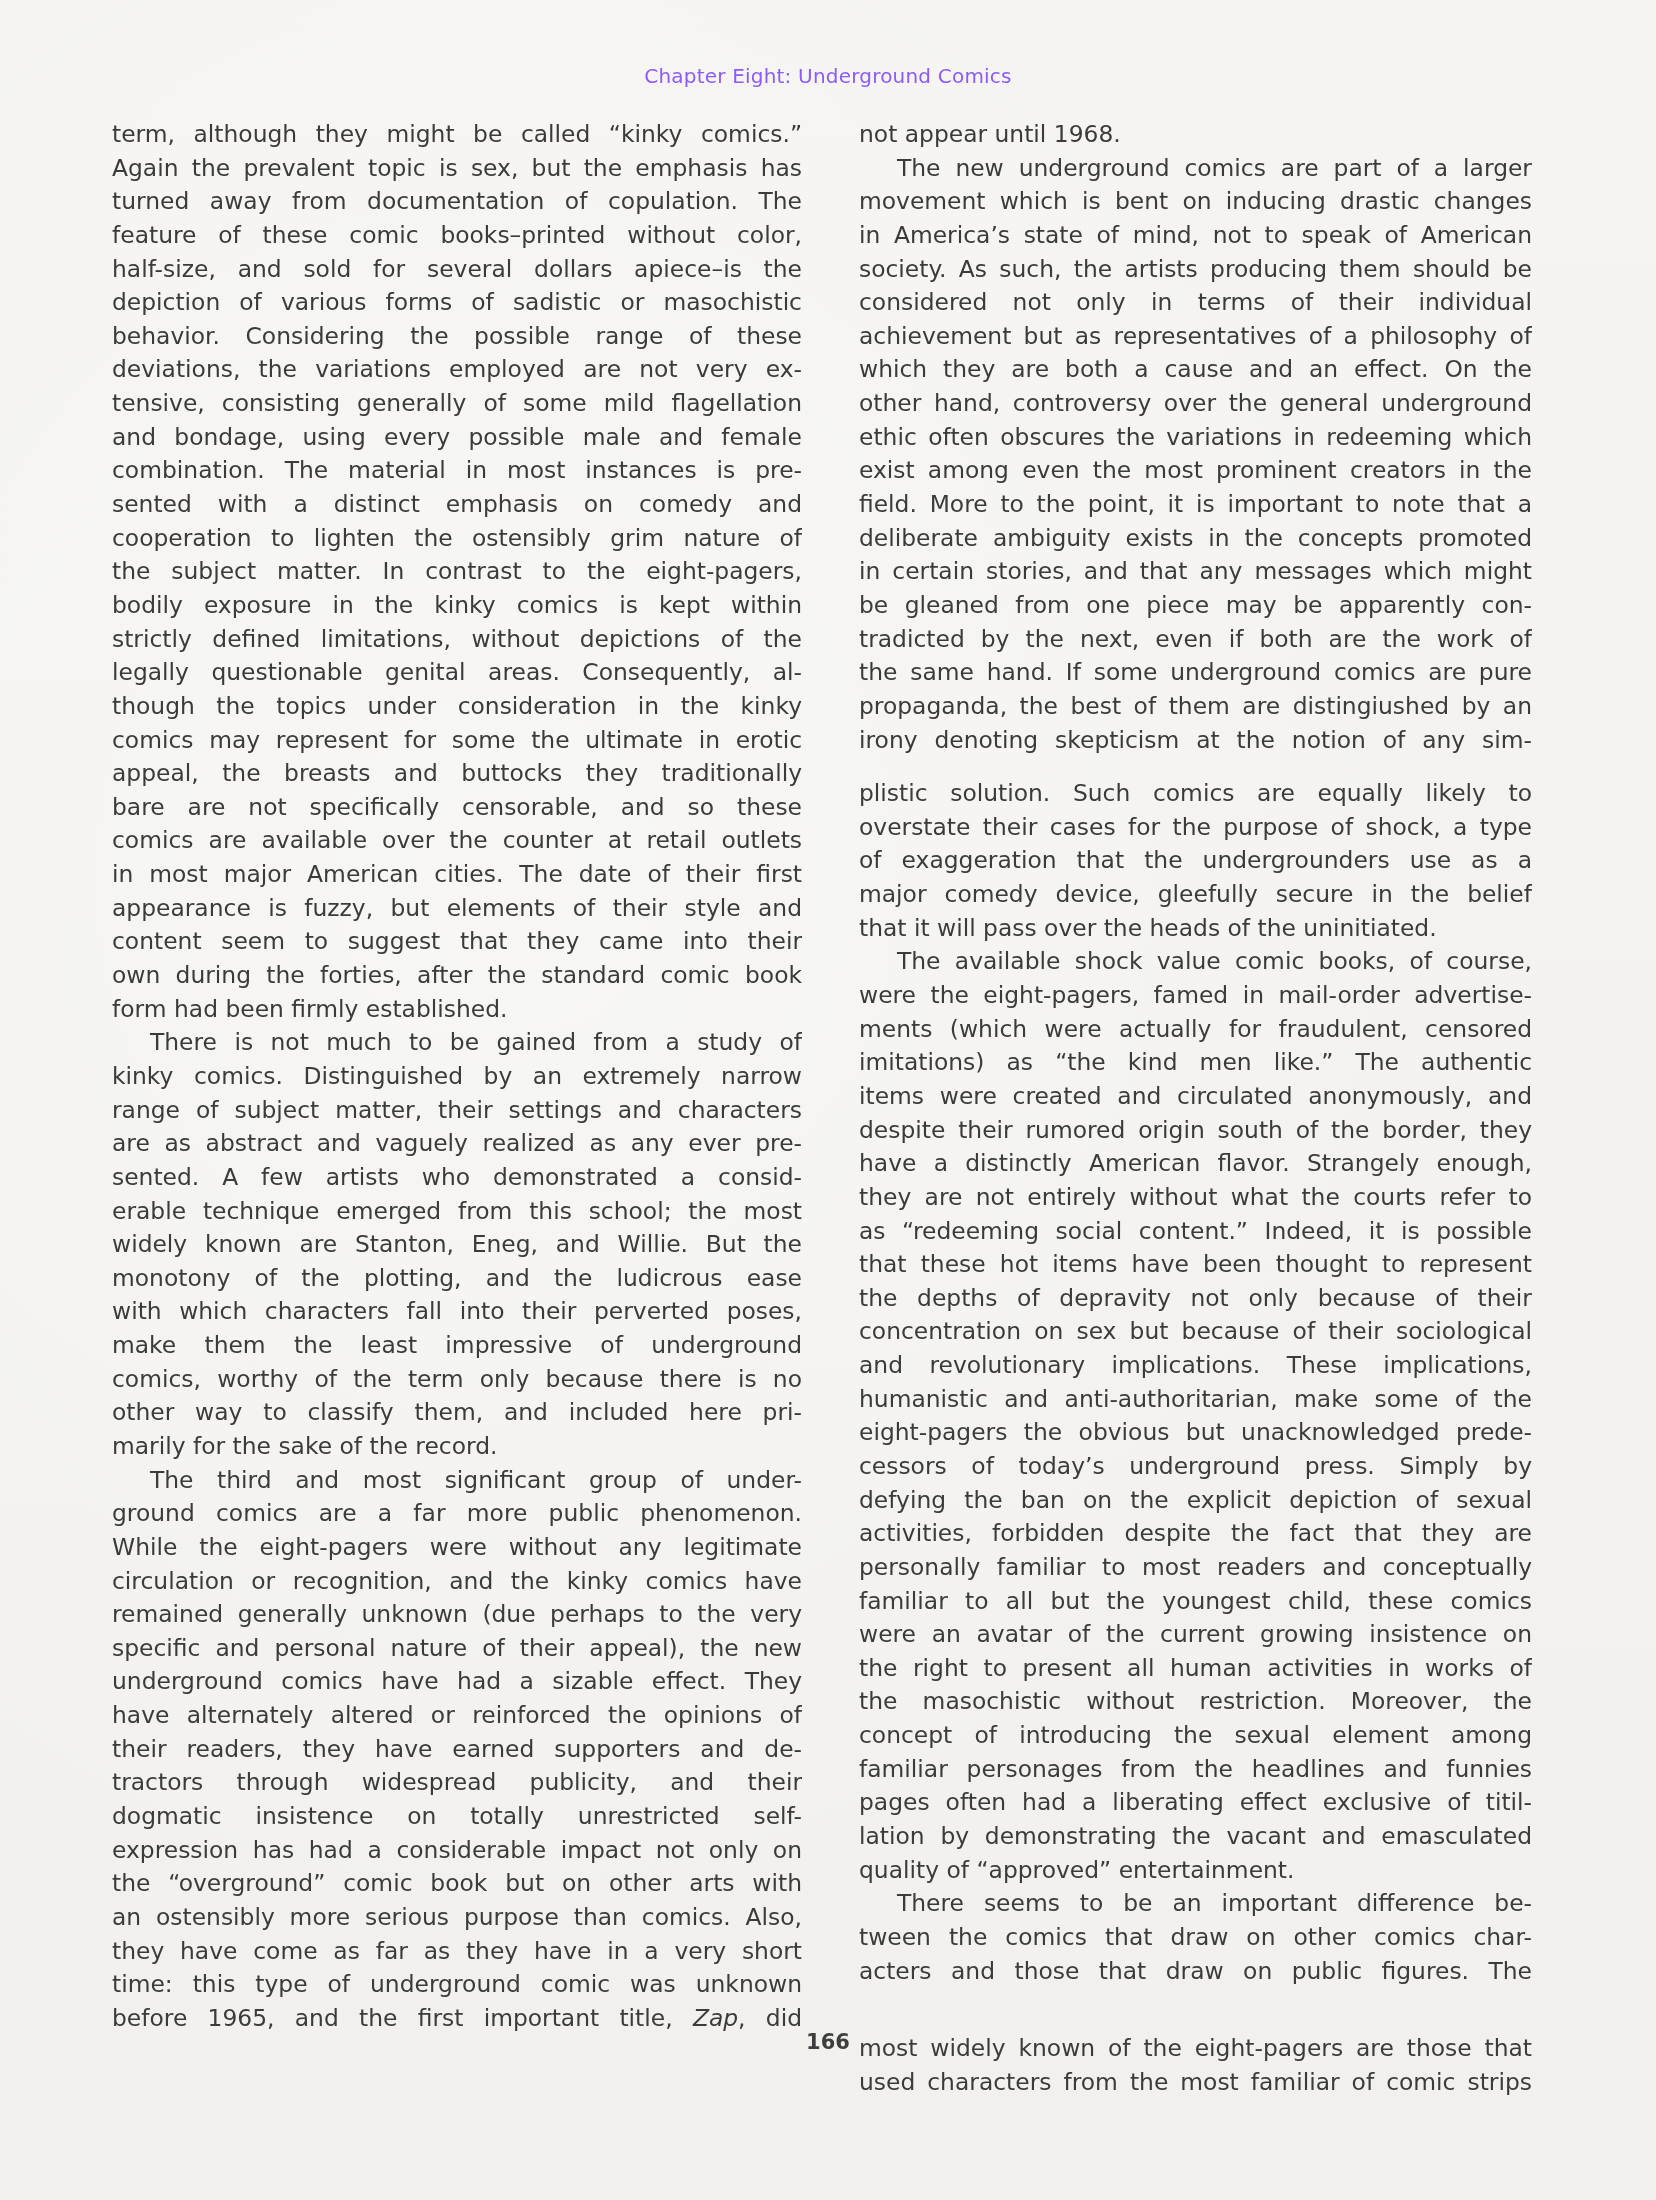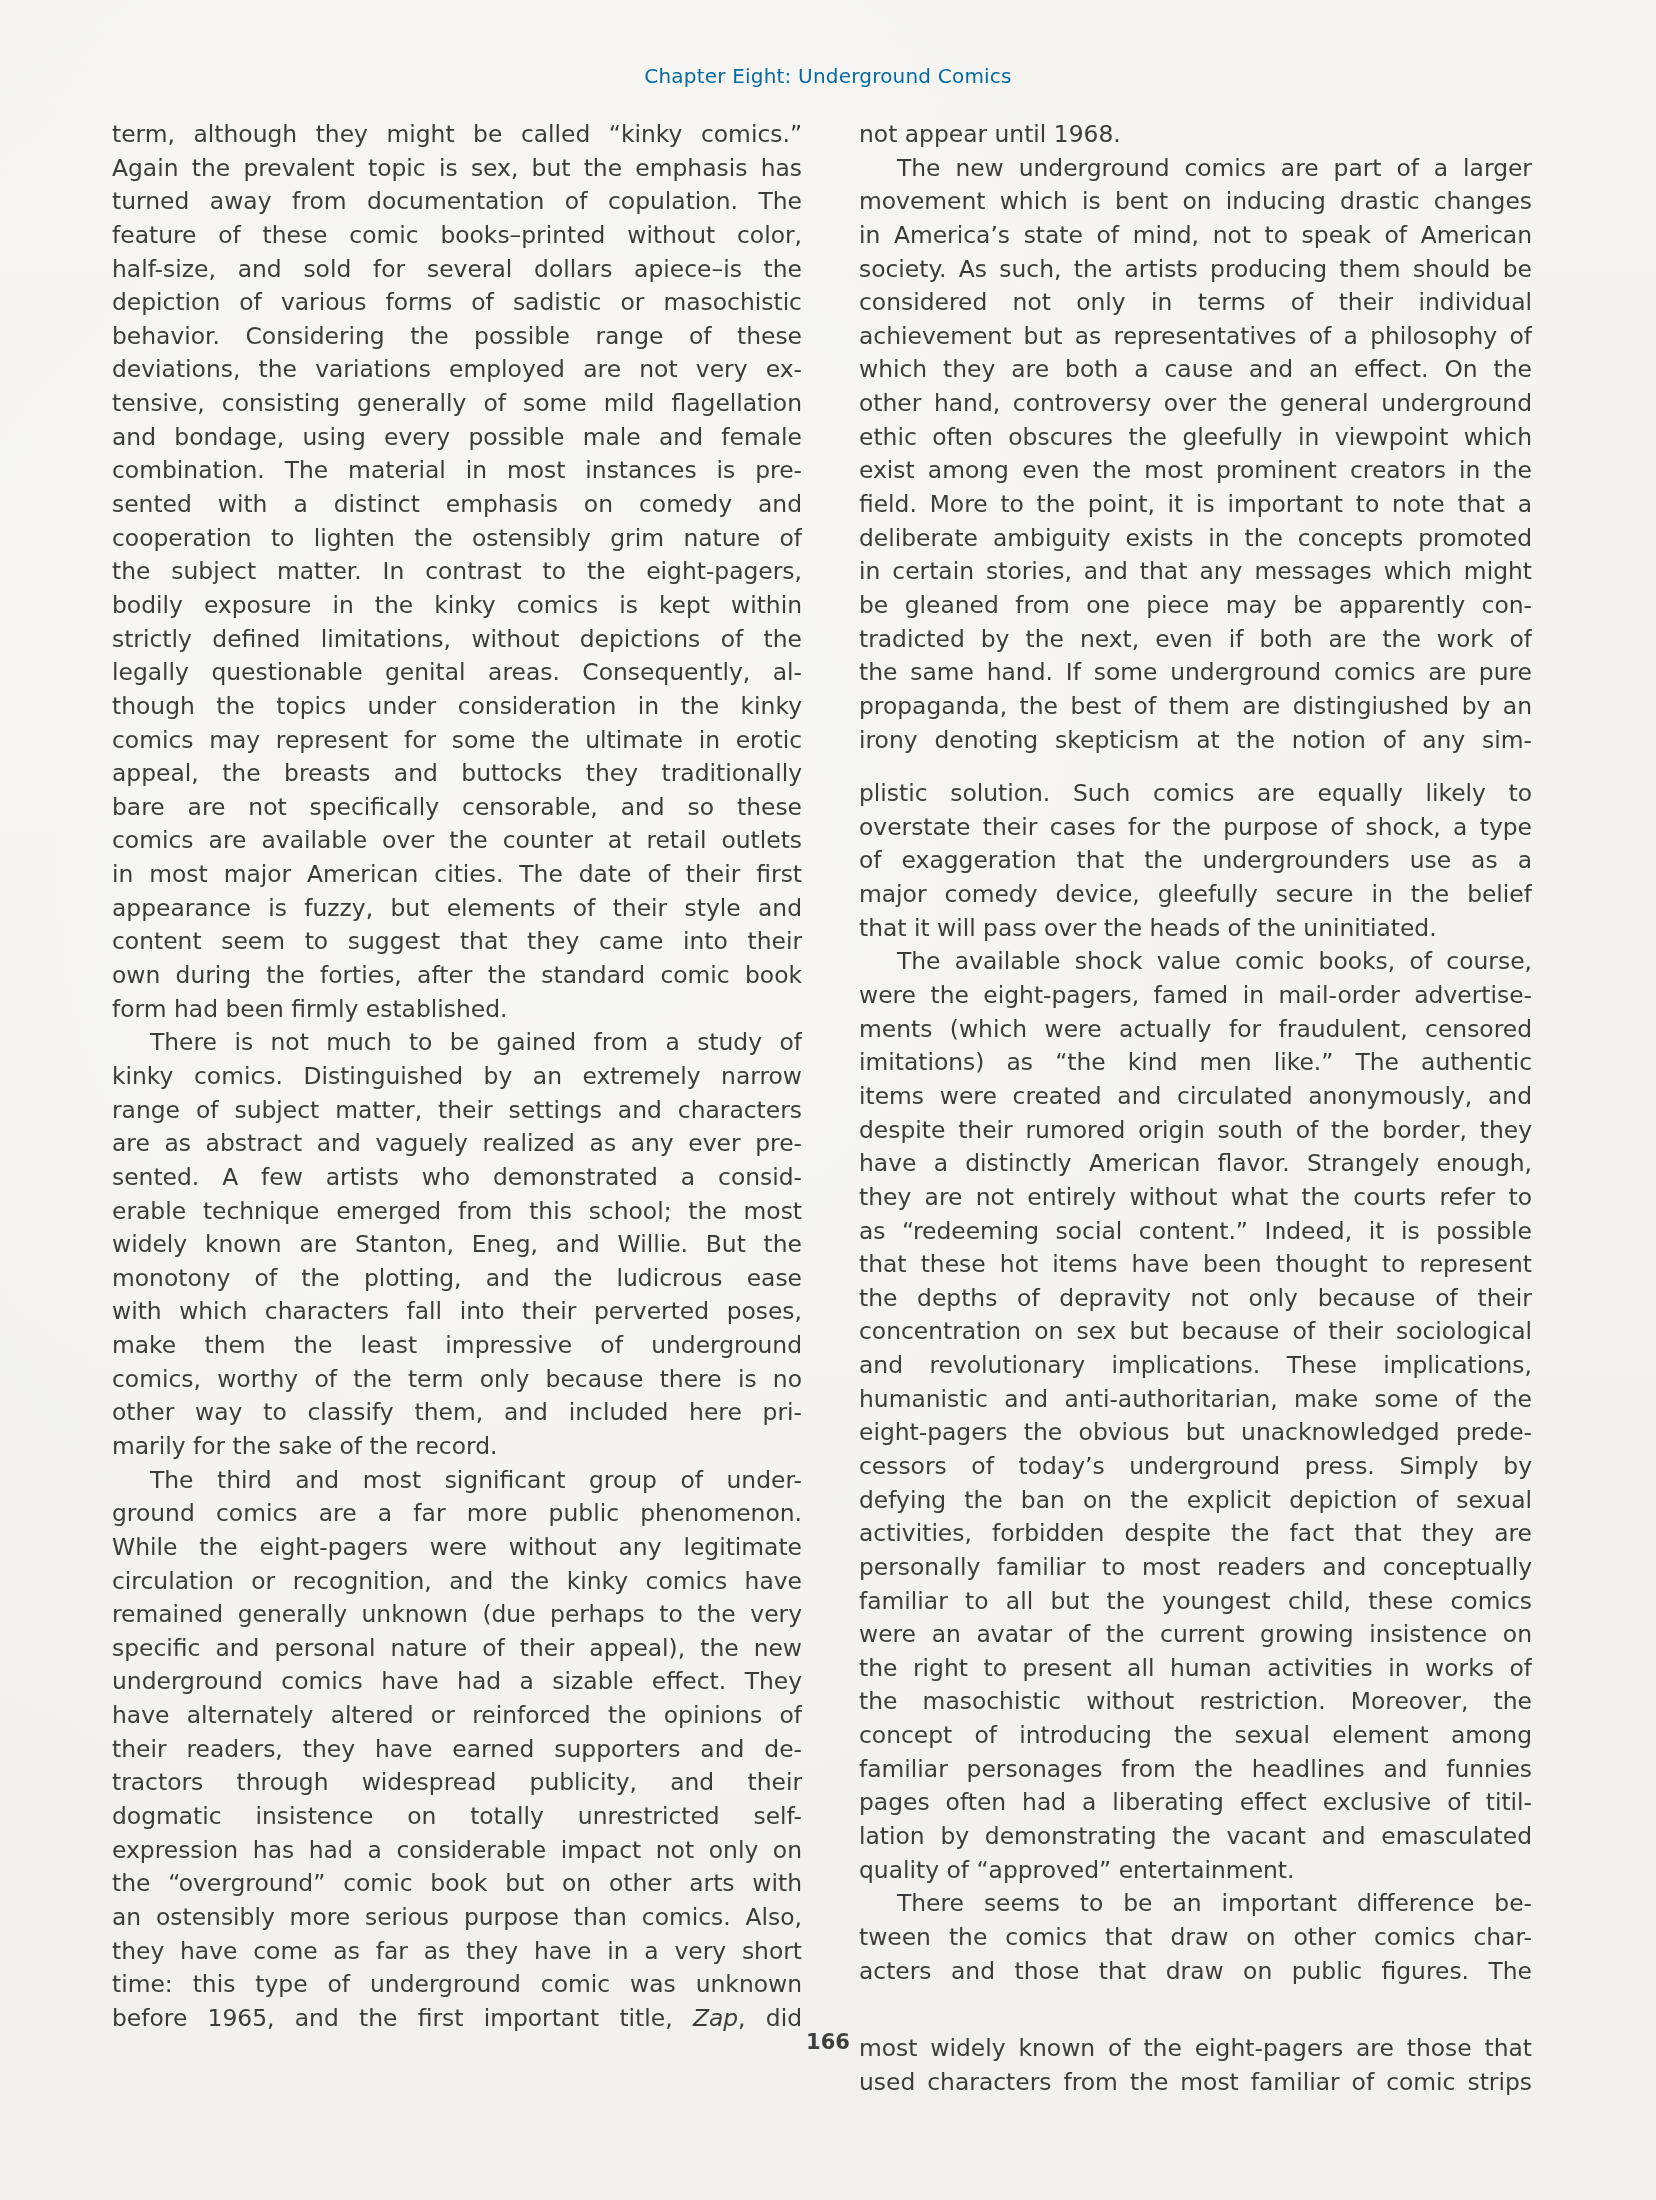--- a/index.html
+++ b/index.html
@@ -23,21 +23,21 @@
         linear-gradient(180deg, #f5f4f1 0%, #f1f0ec 100%);
     }
     .running-head {
       position: absolute;
       top: 64px;
       left: 0;
       width: 100%;
       text-align: center;
       font-size: 20px;
       letter-spacing: 0.2px;
-      color: #0369a1;
+      color: #8b5cf6;
     }
     .column {
       position: absolute;
       top: 118px;
       width: 690px;
       font-size: 23.4px;
       line-height: 33.65px;
       text-align: justify;
       color: #3b3b3b;
     }
@@ -137,21 +137,21 @@
 <div class="column col-right" id="col-right">
     <span class="line end" style="white-space: normal; overflow: hidden;">not appear until 1968.</span>
     <span class="line indent" style="white-space: normal; overflow: hidden;">The new underground comics are part of a larger</span>
     <span class="line" style="white-space: normal; overflow: hidden;">movement which is bent on inducing drastic changes</span>
     <span class="line" style="white-space: normal; overflow: hidden;">in America’s state of mind, not to speak of American</span>
     <span class="line" style="white-space: normal; overflow: hidden;">society. As such, the artists producing them should be</span>
     <span class="line" style="white-space: normal; overflow: hidden;">considered not only in terms of their individual</span>
     <span class="line" style="white-space: normal; overflow: hidden;">achievement but as representatives of a philosophy of</span>
     <span class="line" style="white-space: normal; overflow: hidden;">which they are both a cause and an effect. On the</span>
     <span class="line" style="white-space: normal; overflow: hidden;">other hand, controversy over the general underground</span>
-    <span class="line" style="white-space: normal; overflow: hidden;">ethic often obscures the gleefully in viewpoint which</span>
+    <span class="line" style="white-space: normal; overflow: hidden;">ethic often obscures the variations in redeeming which</span>
     <span class="line" style="white-space: normal; overflow: hidden;">exist among even the most prominent creators in the</span>
     <span class="line" style="white-space: normal; overflow: hidden;">field. More to the point, it is important to note that a</span>
     <span class="line" style="white-space: normal; overflow: hidden;">deliberate ambiguity exists in the concepts promoted</span>
     <span class="line" style="white-space: normal; overflow: hidden;">in certain stories, and that any messages which might</span>
     <span class="line" style="white-space: normal; overflow: hidden;">be gleaned from one piece may be apparently con-</span>
     <span class="line" style="white-space: normal; overflow: hidden;">tradicted by the next, even if both are the work of</span>
     <span class="line" style="white-space: normal; overflow: hidden;">the same hand. If some underground comics are pure</span>
     <span class="line" style="white-space: normal; overflow: hidden;">propaganda, the best of them are distingiushed by an</span>
     <span class="line" style="white-space: normal; overflow: hidden;">irony denoting skepticism at the notion of any sim-</span>
     <span class="line" style="white-space: normal; overflow: hidden; margin-top: 20px;">plistic solution. Such comics are equally likely to</span>

